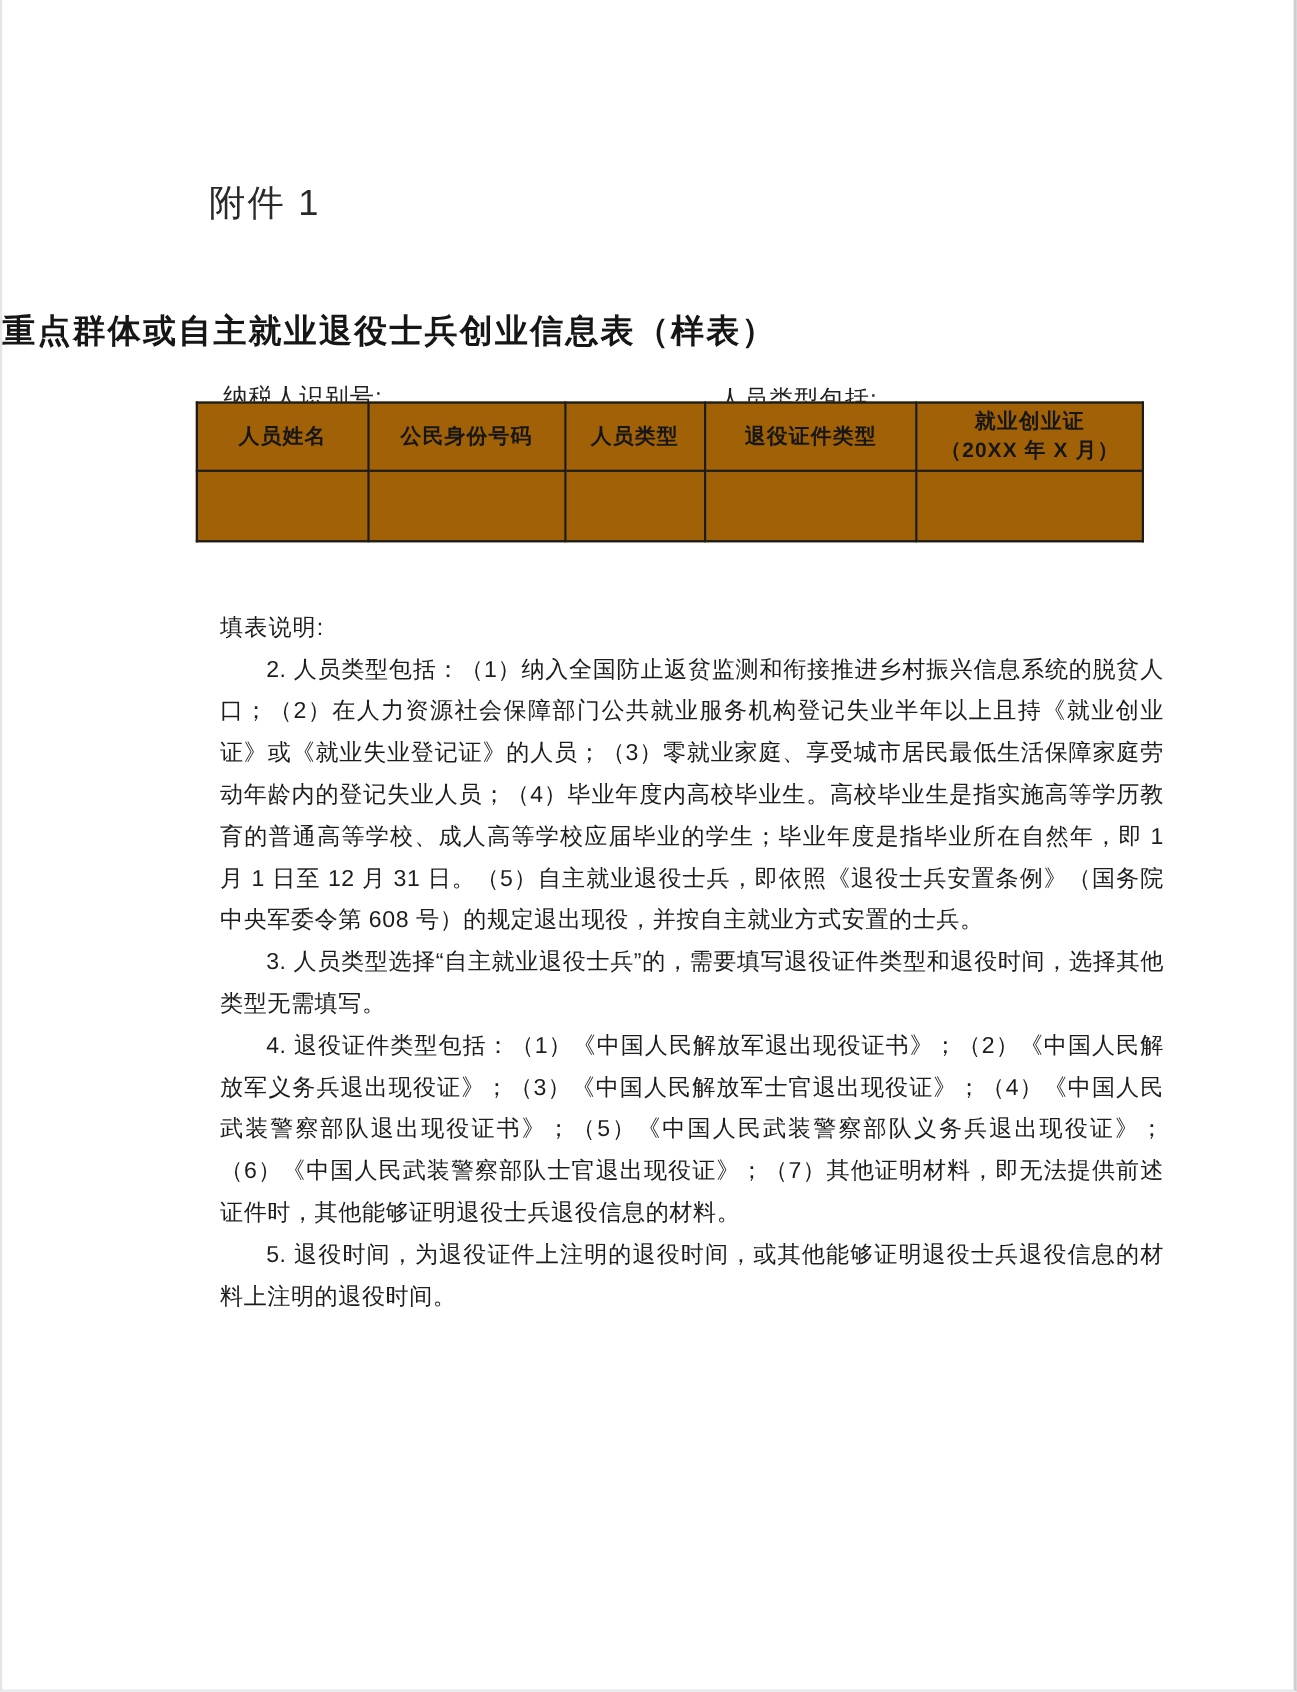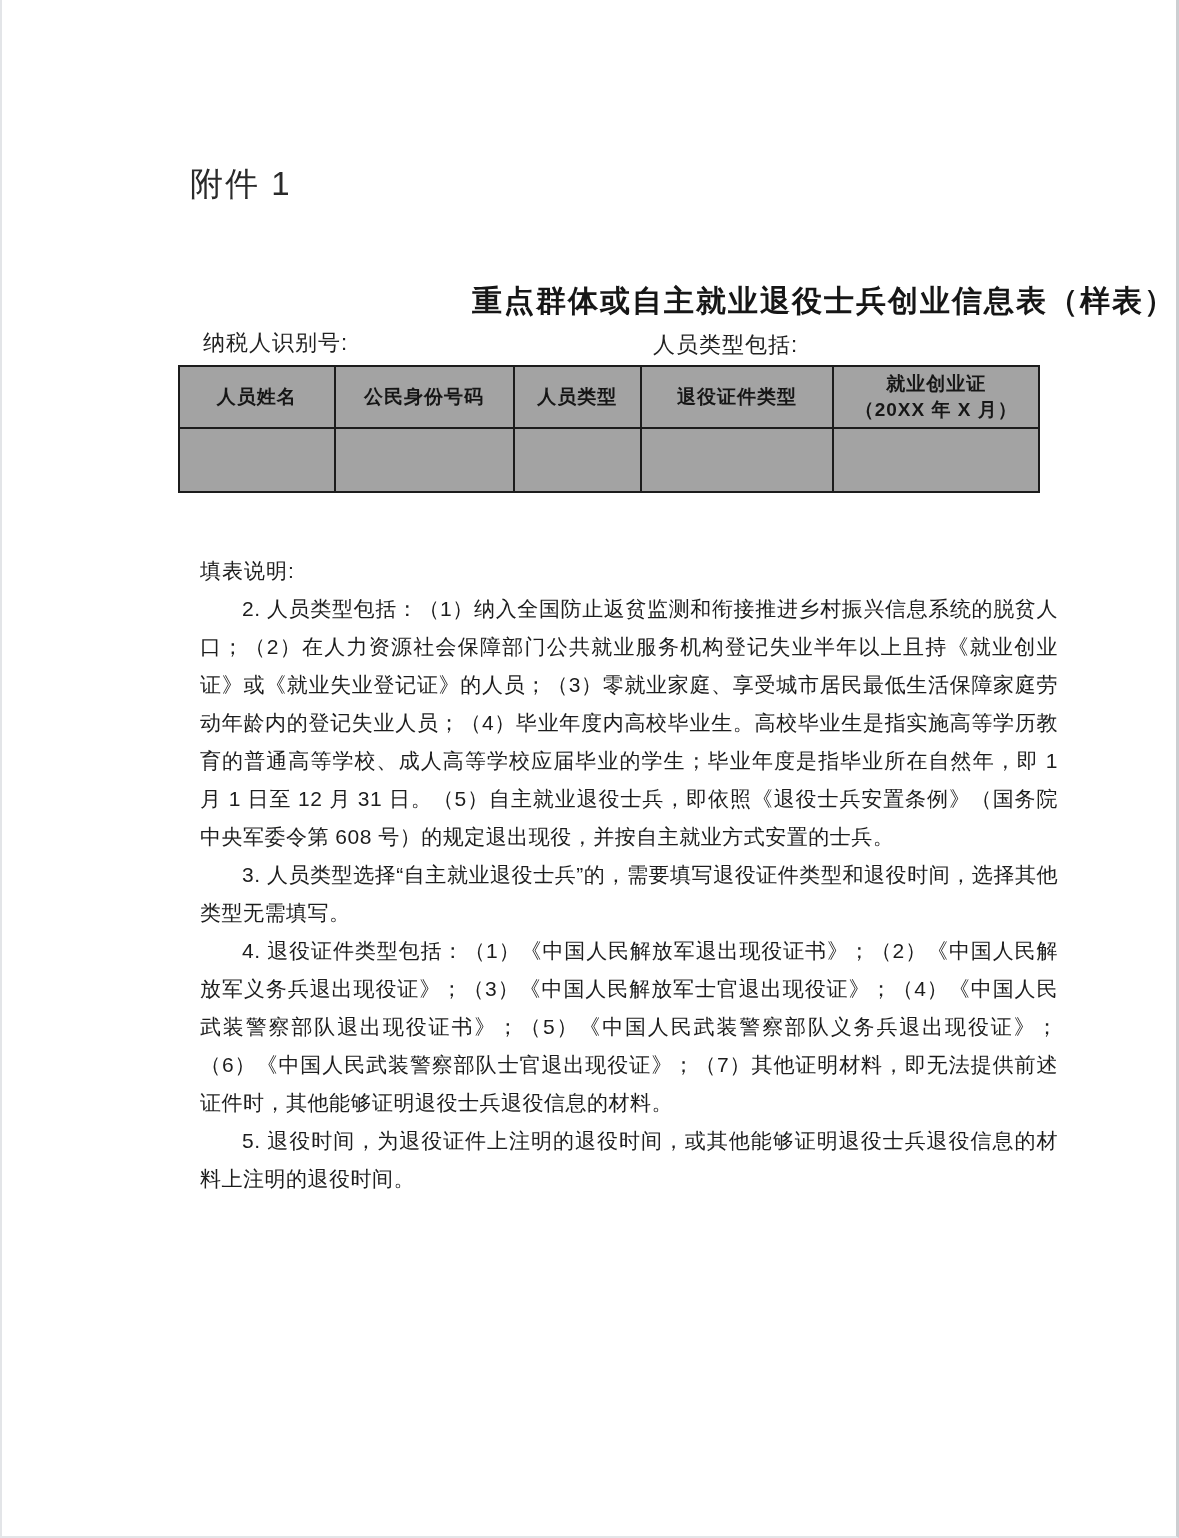--- a/index.html
+++ b/index.html
@@ -26,45 +26,45 @@
     font-size: 33px;
     letter-spacing: 2px;
     color: #2a2a2a;
     margin-top: 12px;
   }
   .doc-title {
     position: absolute;
     left: 0;
     right: 0;
     top: 281px;
-    text-align: right;
+    text-align: left;
     font-size: 30px;
     font-weight: bold;
     letter-spacing: 2px;
     color: #161616;
   }
   .taxpayer-row {
     position: absolute;
     left: 0;
-    top: 328px;
+    top: 346px;
     width: 100%;
     height: 28px;
     font-size: 22px;
     color: #222;
   }
   .taxpayer-id-label { position: absolute; left: 201px; top: 0; letter-spacing: 1px; }
   .taxpayer-name-label { position: absolute; left: 651px; top: 2px; letter-spacing: 1px; }
   table.info-table {
     position: absolute;
     left: 176px;
     top: 365px;
     width: 862px;
     border-collapse: collapse;
     table-layout: fixed;
-    background: #a3a3a3;
+    background: #a16207;
   }
   table.info-table th, table.info-table td {
     border: 2px solid #1c1c1c;
     font-size: 19px;
     color: #161616;
     text-align: center;
     vertical-align: middle;
     padding: 0 4px;
   }
   table.info-table thead tr { height: 62px; }

